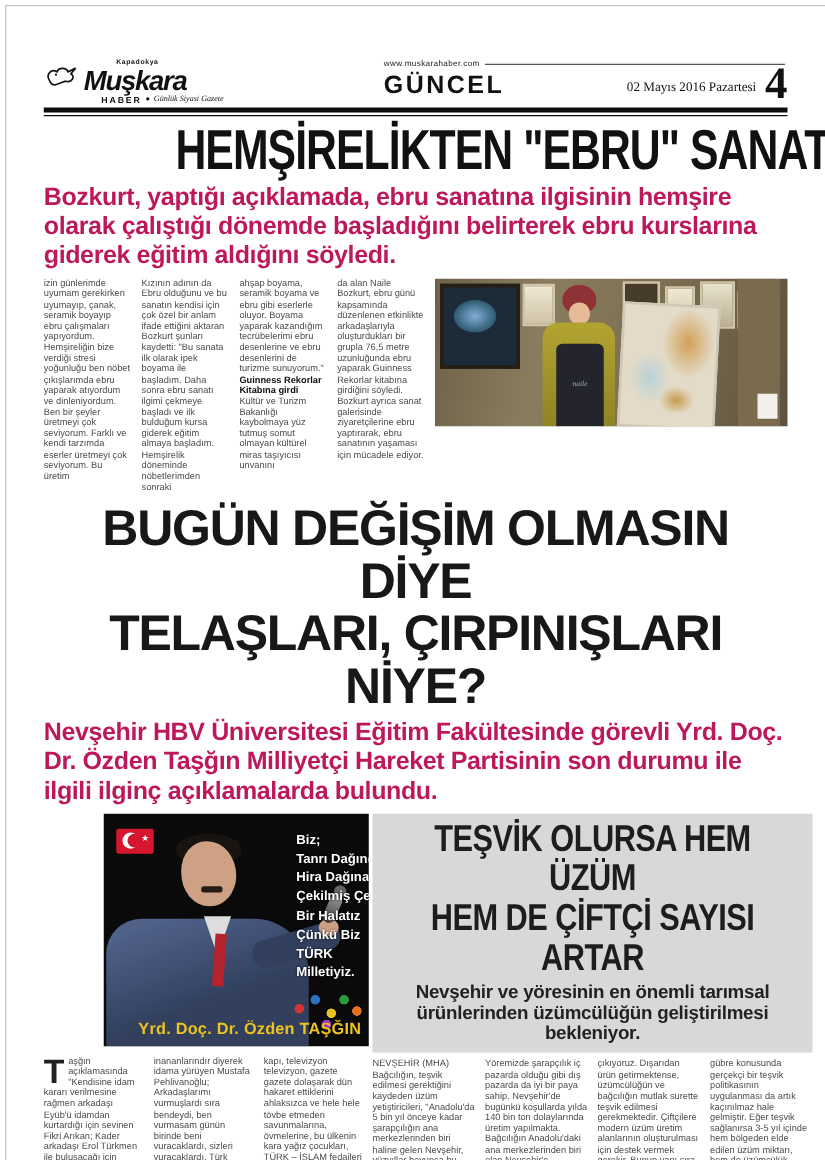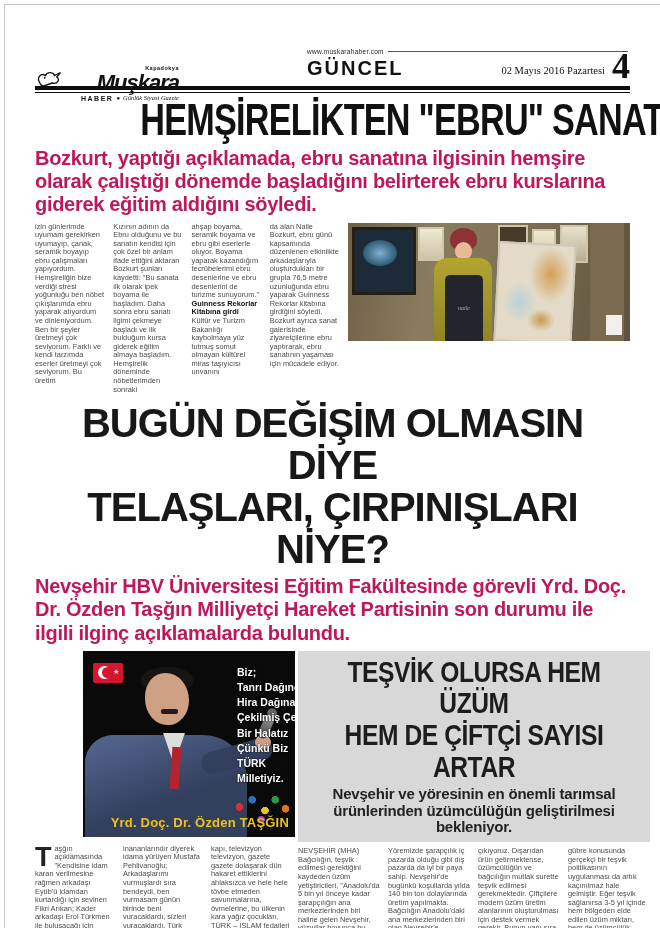--- a/index.html
+++ b/index.html
@@ -4,21 +4,21 @@
 <style>
   html,body{margin:0;padding:0;background:#ffffff;}
   .page{position:relative;width:660px;height:928px;overflow:hidden;background:#fff;
         font-family:"Liberation Sans",sans-serif;color:#111;}
   .edge-top{position:absolute;left:4px;top:4px;right:0;height:1px;background:#c6c6c6;}
   .edge-left{position:absolute;left:4px;top:4px;bottom:0;width:1px;background:#c6c6c6;}
   .content{position:absolute;left:35px;top:46px;width:595px;}
 
   
   .masthead{position:relative;height:40px;}
-  .logo{position:absolute;left:0;top:20px;display:flex;align-items:flex-start;text-align:right;}
+  .logo{position:absolute;left:0;top:2px;display:flex;align-items:flex-start;}
   .dove{width:30px;height:24px;margin-right:2px;margin-top:2px;}
   .logo-text{display:flex;flex-direction:column;line-height:1;}
   .logo-region{font-size:5.5px;font-weight:bold;letter-spacing:.5px;margin-left:26px;}
   .logo-brand{font-size:22px;font-weight:800;letter-spacing:-1px;font-style:italic;}
   .logo-subrow{display:flex;align-items:center;gap:3px;margin-top:1px;margin-left:14px;}
   .logo-haber{font-size:7px;font-weight:800;letter-spacing:1.5px;}
   .logo-dot{font-size:6px;line-height:1;}
   .logo-tagline{font-size:6.5px;font-style:italic;font-family:"Liberation Serif",serif;}
   .web-row{position:absolute;left:272px;right:2px;top:2px;display:flex;align-items:center;}
   .web-url{font-size:6.5px;letter-spacing:.3px;color:#222;}

